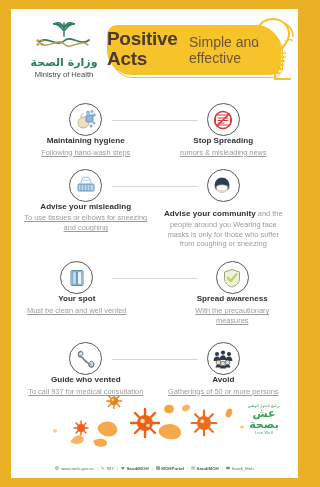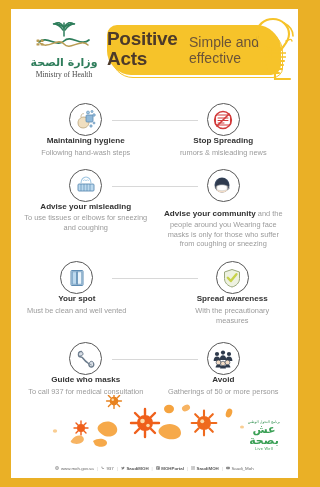--- a/index.html
+++ b/index.html
@@ -38,21 +38,21 @@
     flex:0 0 auto;
   }
   .palm { line-height:1; }
   .logo-ar {
     font-family:"DejaVu Sans", sans-serif;
     font-size:11px; font-weight:bold;
     color:#2e7d5b; direction:rtl;
     margin-top:1px; letter-spacing:0px;
   }
   .logo-en {
-    font-family:Liberation Serif, serif;
+    font-family:Liberation Sans, sans-serif;
     font-size:7.6px; color:#4a4a4a;
     margin-top:1px; white-space:nowrap;
   }
 
   .banner-wrap {
     position:relative; flex:1 1 auto;
     height:62px; margin-left:-2px;
   }
   .banner {
     position:absolute; left:2px; top:6px;
@@ -117,20 +117,21 @@
   }
   .c-title {
     font-size:8.1px; font-weight:bold;
     color:#333; 
     text-align:center; line-height:1.25;
   }
   .c-desc {
     font-size:7.4px; color:#9b9b9b;
     text-align:center; line-height:1.35;
     margin-top:1.5px;
+    text-decoration:underline;
   }
   .c-mixed {
     font-size:7.4px; color:#9b9b9b;
     text-align:center; line-height:1.35;
     margin-top:7px;
   }
   .c-mixed b { color:#333; font-size:8.1px; }
 
   .r1 { margin-top:6px; }
   .r2 { margin-top:11px; }
@@ -138,21 +139,21 @@
   .r4 { margin-top:16px; }
 
   
   .germs {
     position:absolute; left:0; right:0; bottom:31px;
     height:52px;
   }
 
   
   .livewell {
-    position:absolute; right:8px; bottom:27px;
+    position:absolute; right:8px; bottom:43px;
     width:52px; text-align:center;
   }
   .lw-top {
     font-family:"DejaVu Sans", sans-serif;
     font-size:3.6px; color:#2f8f4e; direction:rtl;
     white-space:nowrap;
   }
   .lw-main {
     font-family:"DejaVu Sans", sans-serif;
     font-size:11px; font-weight:bold;
@@ -365,21 +366,21 @@
       <div class="dash"></div>
 
       <div class="cell">
         <div class="icon-circle">
           <svg width="22" height="22" viewBox="0 0 22 22">
             <path d="M6.5 3.5 C4.5 3.5,3.5 5,3.5 6.5 C3.5 8,4.8 9,6 9 C6.8 9,7.5 9.5,8.2 10.5 C9.5 12.3,11 13.8,12.8 14.8 C13.6 15.3,14 16,14 16.8 C14 18.2,15.2 19.2,16.6 19 C18.2 18.8,19 17.3,18.6 15.8" fill="none" stroke="#6b7b8c" stroke-width="1.5" stroke-linecap="round"></path>
             <path d="M3.6 6 C3.6 4.5,5 3.5,6.4 3.8 C7.6 4,8.3 5.2,7.9 6.4 C7.6 7.4,6.4 8,5.4 7.6" fill="#d8dee6" stroke="#6b7b8c" stroke-width="1"></path>
             <path d="M18.4 16 C18.8 14.6,18 13.4,16.6 13.3 C15.4 13.2,14.4 14.2,14.5 15.4 C14.6 16.5,15.6 17.3,16.7 17.1" fill="#d8dee6" stroke="#6b7b8c" stroke-width="1"></path>
           </svg>
         </div>
-        <div class="c-title">Guide who masks</div>
+        <div class="c-title">Guide who vented</div>
         <div class="c-desc">To call 937 for medical consultation</div>
       </div>
 
       <div class="cell">
         <div class="icon-circle">
           <svg width="22" height="22" viewBox="0 0 22 22">
             <g fill="#2e3a4c">
               <circle cx="5" cy="6" r="2.1"></circle>
                   <circle cx="11" cy="4.6" r="2.1"></circle>
                   <circle cx="17" cy="6" r="2.1"></circle>

